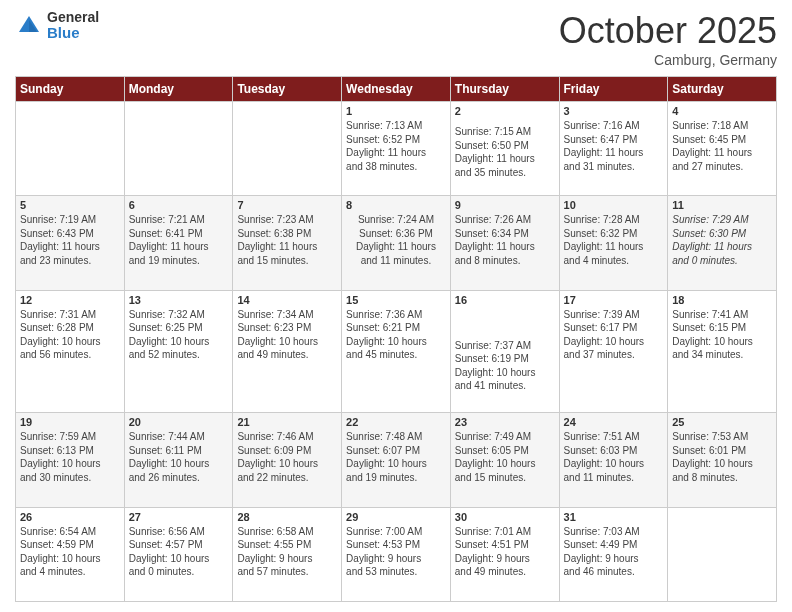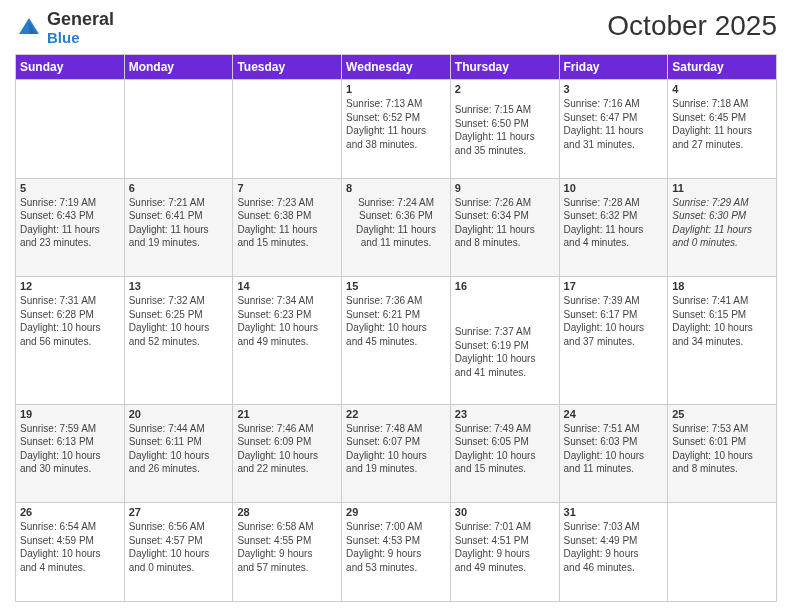--- a/index.html
+++ b/index.html
@@ -27,53 +27,53 @@
       display: flex;
       align-items: center;
       gap: 4px;
     }
     .logo-text {
       display: flex;
       flex-direction: column;
       line-height: 1.1;
     }
     .logo-general {
-      font-size: 18px;
+      font-size: 14px;
       font-weight: bold;
       color: #333;
     }
     .logo-blue {
       font-size: 15px;
       font-weight: bold;
       color: #2a7dc9;
     }
     .logo-icon {
       width: 28px;
       height: 28px;
     }
     .title-block {
       text-align: right;
     }
     .month-title {
-      font-size: 28px;
+      font-size: 36px;
       color: #333;
       font-weight: normal;
     }
     .location {
       font-size: 14px;
       color: #555;
     }
     .calendar {
       flex: 1;
       border-collapse: collapse;
       width: 100%;
       table-layout: fixed;
     }
     .calendar thead th {
-      background: #6d28d9;
+      background: #7f1d1d;
       color: #fff;
       font-size: 12px;
       font-weight: bold;
       padding: 5px 4px;
       text-align: left;
       border: 1px solid #ccc;
     }
     .calendar tbody td {
       border: 1px solid #ccc;
       vertical-align: top;
@@ -110,20 +110,21 @@
         <polygon points="14,4 24,20 4,20" fill="#2a7dc9"></polygon>
         <polygon points="14,8 22,20 14,20" fill="#1a5fa0" opacity="0.5"></polygon>
       </svg>
       <div class="logo-text">
         <span class="logo-general">General</span>
         <span class="logo-blue">Blue</span>
       </div>
     </div>
     <div class="title-block">
       <div class="month-title">October 2025</div>
+      <div class="location">Camburg, Germany</div>
     </div>
   </div>
 
   <table class="calendar">
     <thead>
       <tr>
       <th>Sunday</th>
           <th>Monday</th>
           <th>Tuesday</th>
           <th>Wednesday</th>

